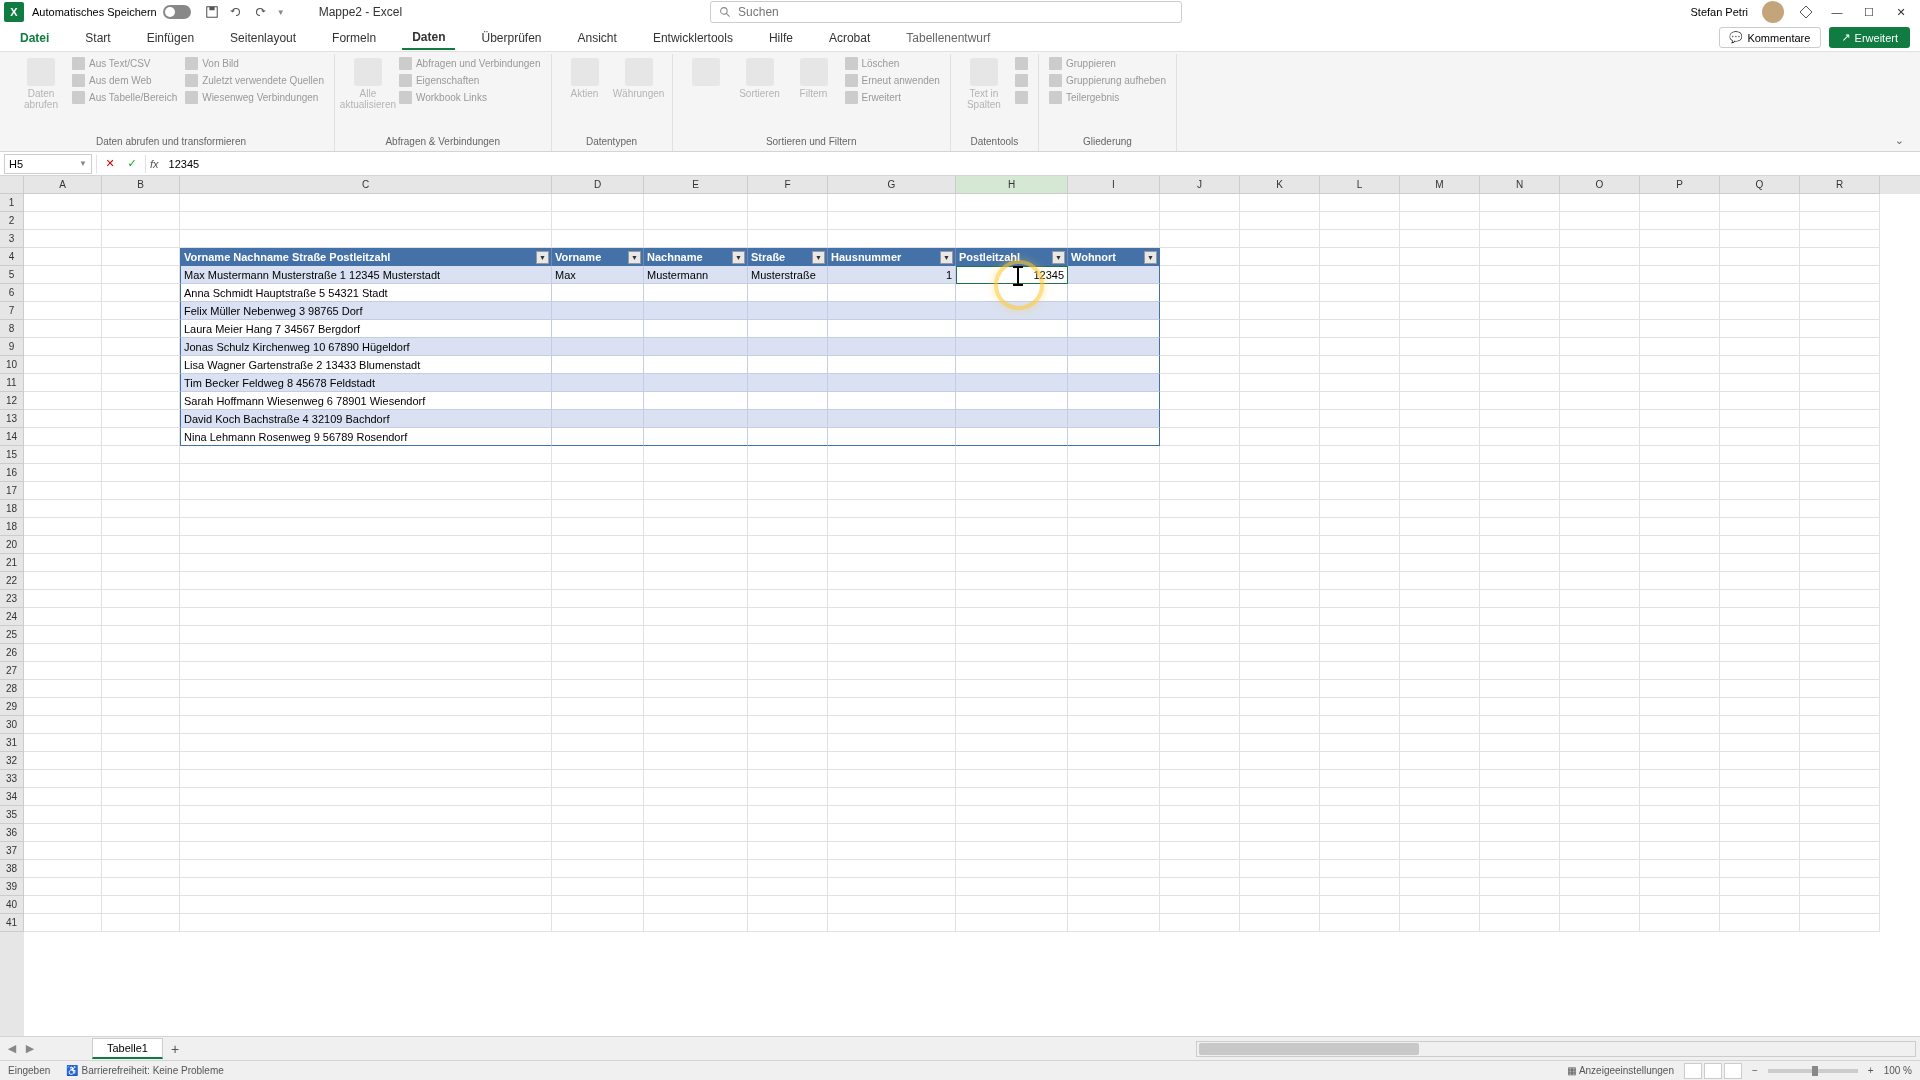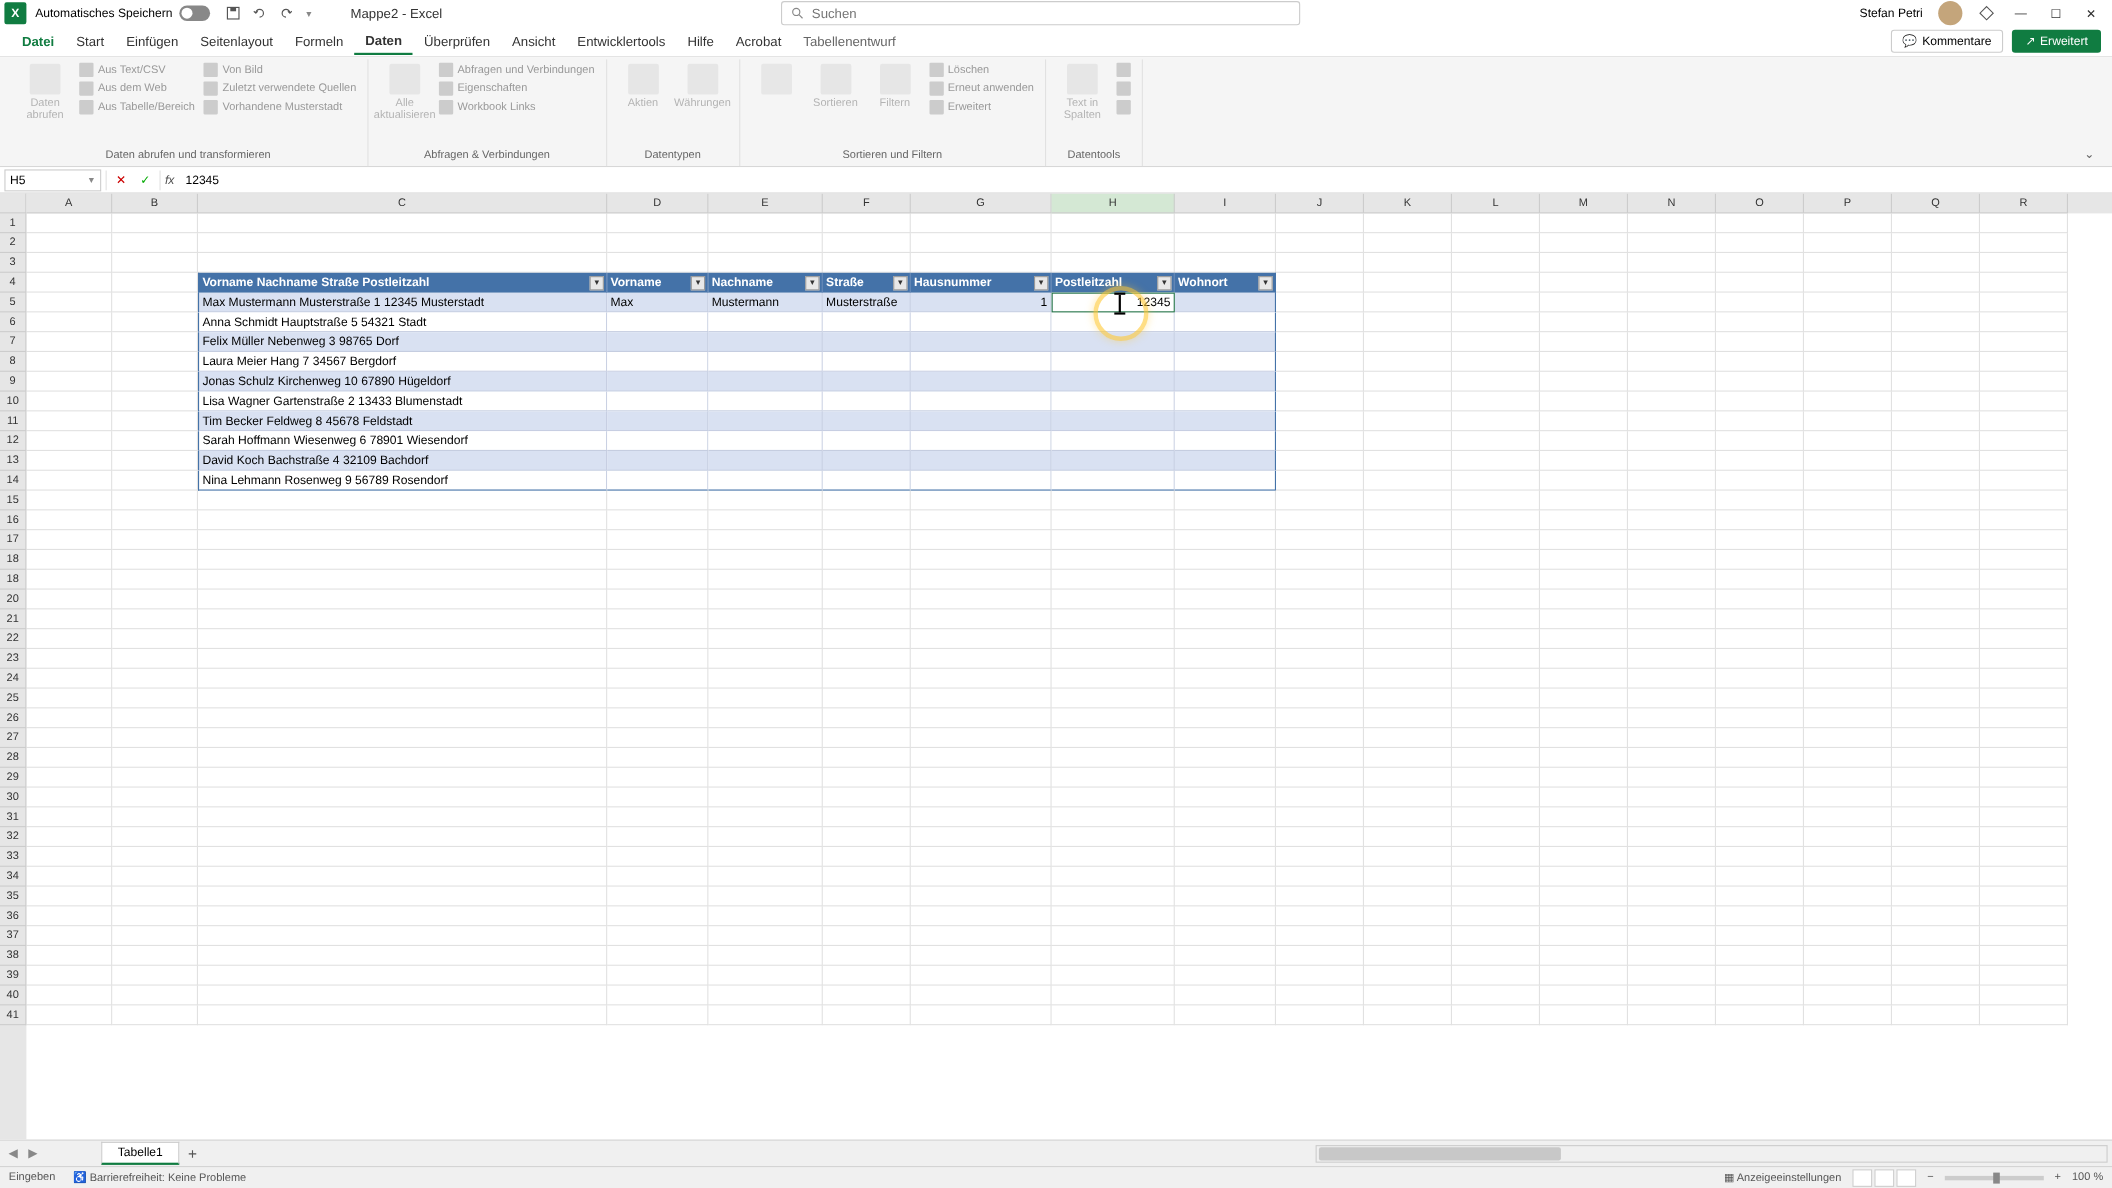--- a/index.html
+++ b/index.html
@@ -15,21 +15,21 @@
 .qat-icon { width: 14px; height: 14px; color: #555; }
 .doc-title { margin-left: 26px; font-size: 12px; color: #333; text-align: right; }
 .search-box { margin-left: 300px; width: 472px; height: 22px; border: 1px solid #ccc; border-radius: 3px; display: flex; align-items: center; padding: 0 8px; gap: 6px; background: #fff; }
 .search-box input { border: none; outline: none; flex: 1; font-size: 12px; color: #666; }
 .title-right { margin-left: auto; display: flex; align-items: center; gap: 14px; padding-right: 6px; }
 .user-name { font-size: 11px; }
 .avatar { width: 22px; height: 22px; border-radius: 50%; background: #c4a57b; }
 .win-btn { width: 18px; height: 18px; display: flex; align-items: center; justify-content: center; color: #333; }
 
 
-.ribbon-tabs { height: 28px; background: #fff; display: flex; align-items: center; padding: 0 10px; gap: 0; border-bottom: 1px solid #e1e1e1; }
+.ribbon-tabs { height: 28px; background: #fff; display: flex; align-items: center; padding: 0 10px; gap: 16px; border-bottom: 1px solid #e1e1e1; }
 .rtab { padding: 4px 10px; font-size: 12px; color: #333; cursor: pointer; }
 .rtab.file { color: #107c41; font-weight: 600; }
 .rtab.active { border-bottom: 2px solid #107c41; font-weight: 600; }
 .rtab.context { color: #666; }
 .rtab-right { margin-left: auto; display: flex; gap: 8px; }
 .comments-btn { padding: 3px 10px; font-size: 11px; border: 1px solid #ccc; border-radius: 3px; display: flex; align-items: center; gap: 4px; }
 .share-btn { padding: 3px 12px; background: #107c41; color: #fff; border-radius: 3px; font-size: 11px; display: flex; align-items: center; gap: 4px; }
 
 
 .ribbon { height: 100px; background: #f5f5f5; border-bottom: 1px solid #d4d4d4; display: flex; padding: 2px 8px 0; }
@@ -201,21 +201,21 @@
         <div class="small-btn">
             <div class="small-icon"></div>
             <span>Von Bild</span>
           </div>
         <div class="small-btn">
             <div class="small-icon"></div>
             <span>Zuletzt verwendete Quellen</span>
           </div>
         <div class="small-btn">
             <div class="small-icon"></div>
-            <span>Vorhandene Musterstadt</span>
+            <span>Wiesenweg Verbindungen</span>
           </div>
       </div>
     </div>
     <div class="rgroup-label">Daten abrufen und transformieren</div>
   </div>
   <div class="rgroup">
     <div class="rgroup-content">
       <div class="big-btn disabled">
           <div class="big-icon"></div>
           <span>Alle aktualisieren</span>
@@ -292,20 +292,39 @@
           </div>
           <div class="small-btn">
             <div class="small-icon"></div>
           </div>
           <div class="small-btn">
             <div class="small-icon"></div>
           </div>
         </div>
     </div>
     <div class="rgroup-label">Datentools</div>
+  </div>
+  <div class="rgroup">
+    <div class="rgroup-content">
+      <div class="small-list">
+        <div class="small-btn">
+            <div class="small-icon"></div>
+            <span>Gruppieren</span>
+          </div>
+        <div class="small-btn">
+            <div class="small-icon"></div>
+            <span>Gruppierung aufheben</span>
+          </div>
+        <div class="small-btn">
+            <div class="small-icon"></div>
+            <span>Teilergebnis</span>
+          </div>
+      </div>
+    </div>
+    <div class="rgroup-label">Gliederung</div>
   </div>
   <div class="collapse-btn">⌄</div>
 </div>
 
 <div class="formula-bar">
   <div class="name-box">
     <span>H5</span>
     <span class="name-box-dd">▼</span>
   </div>
   <div class="fb-btns">

